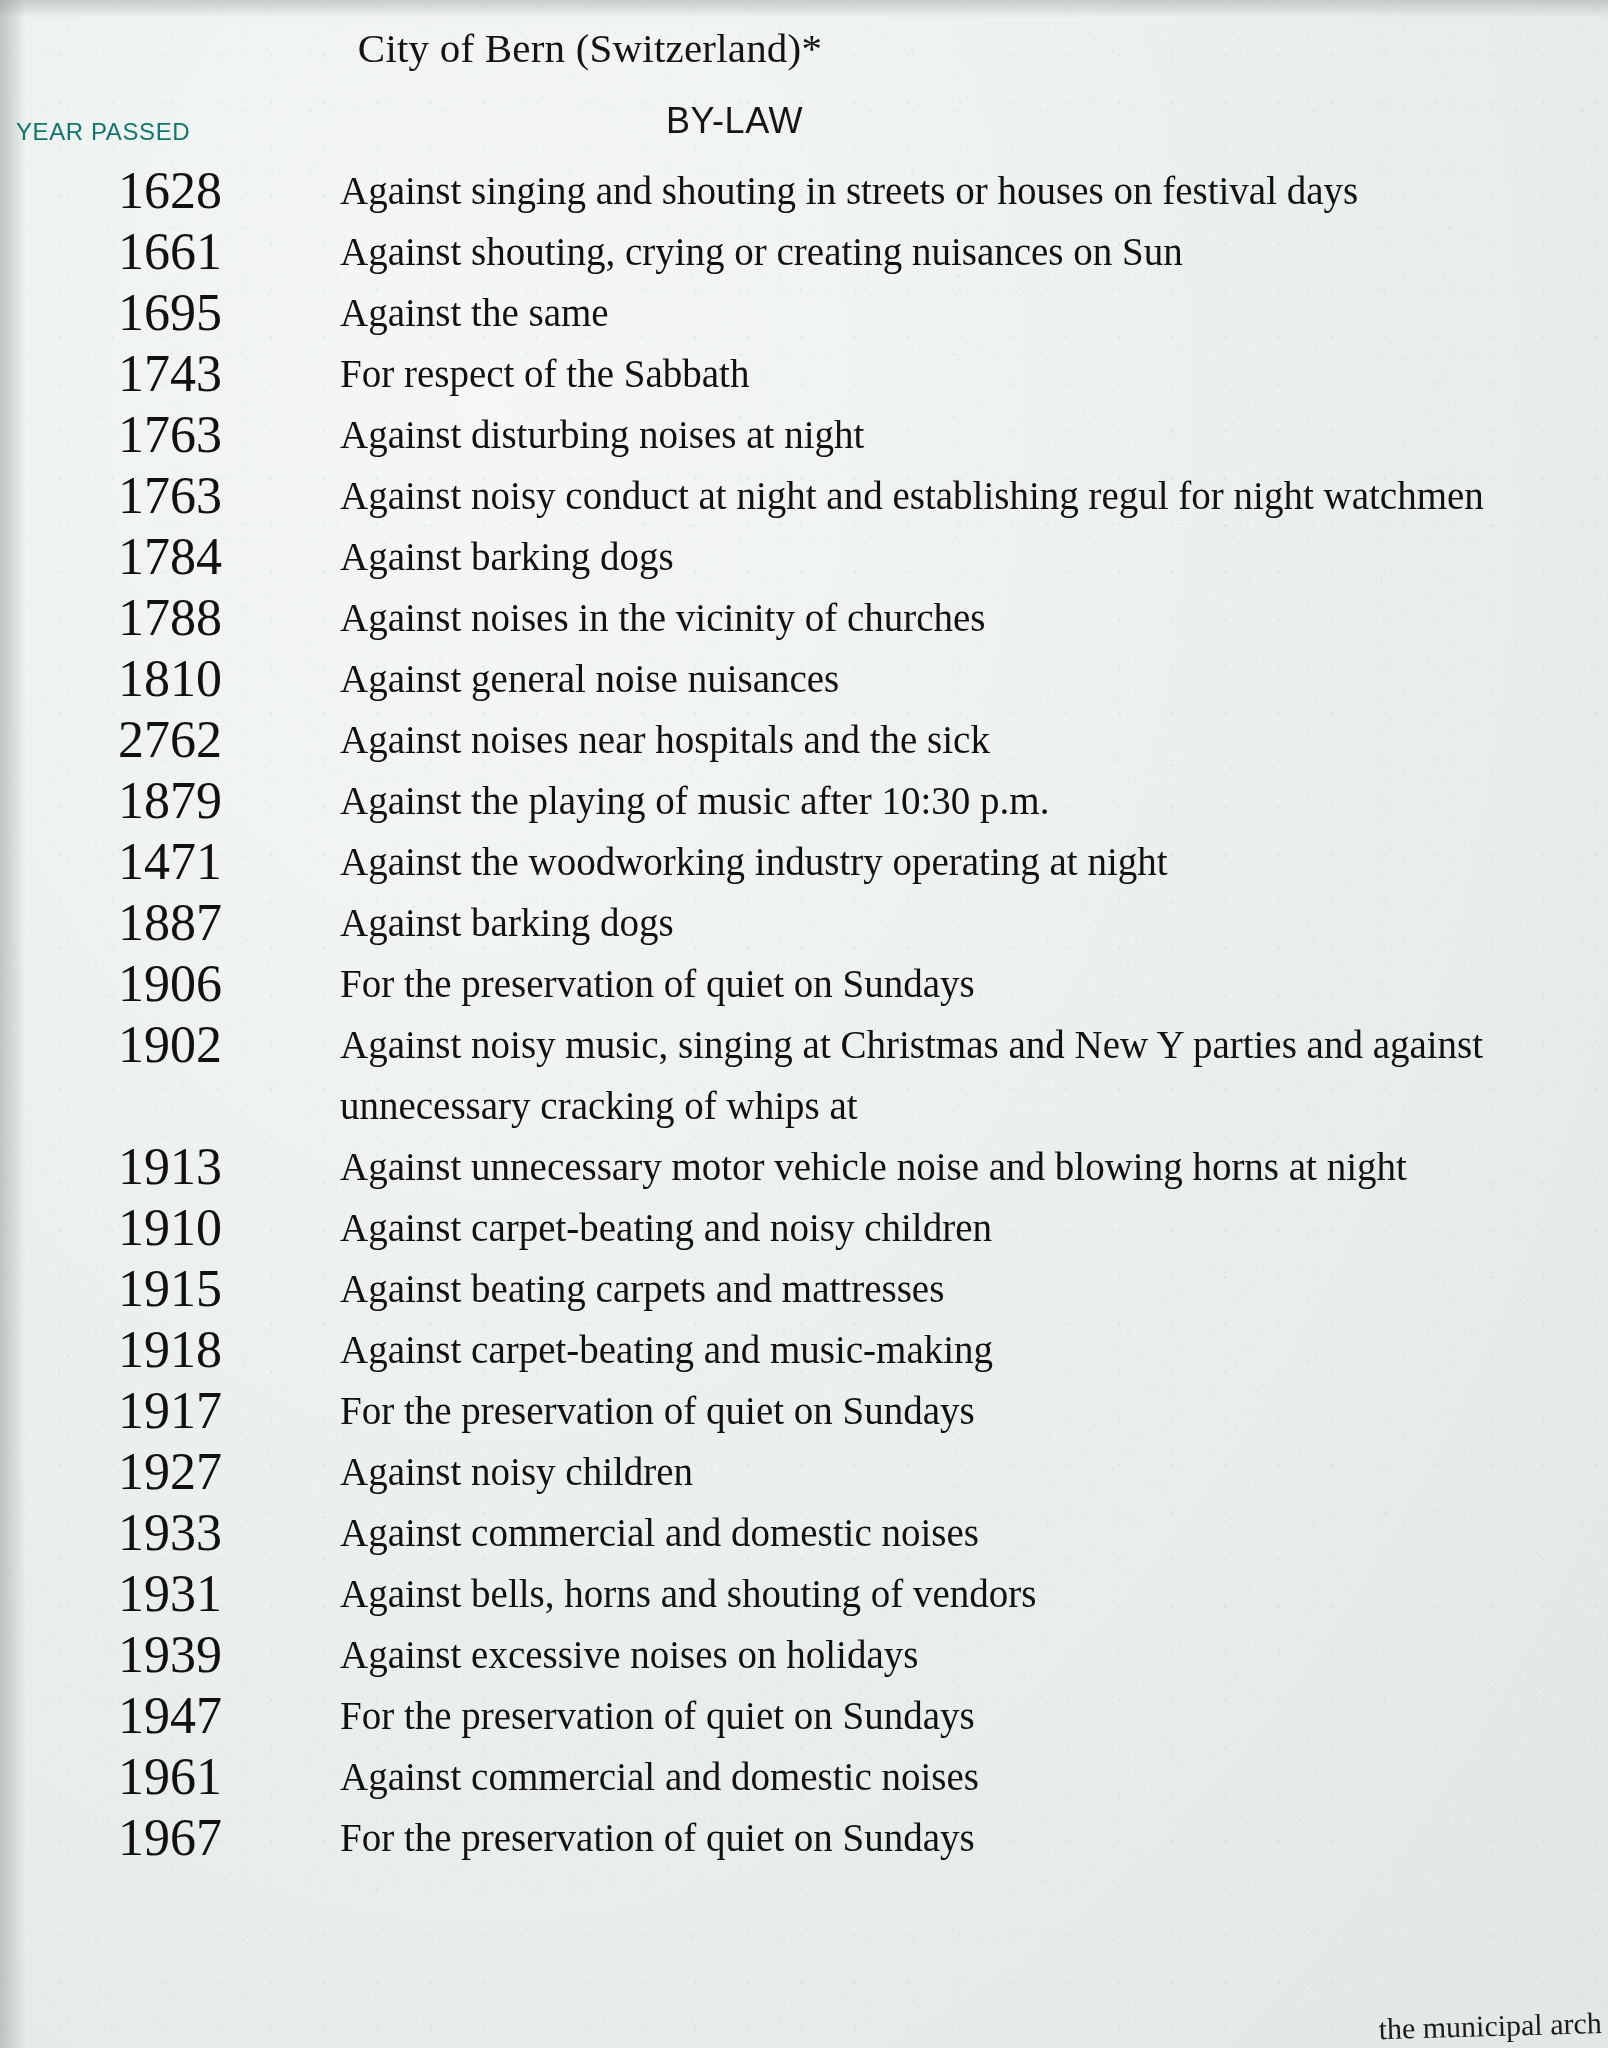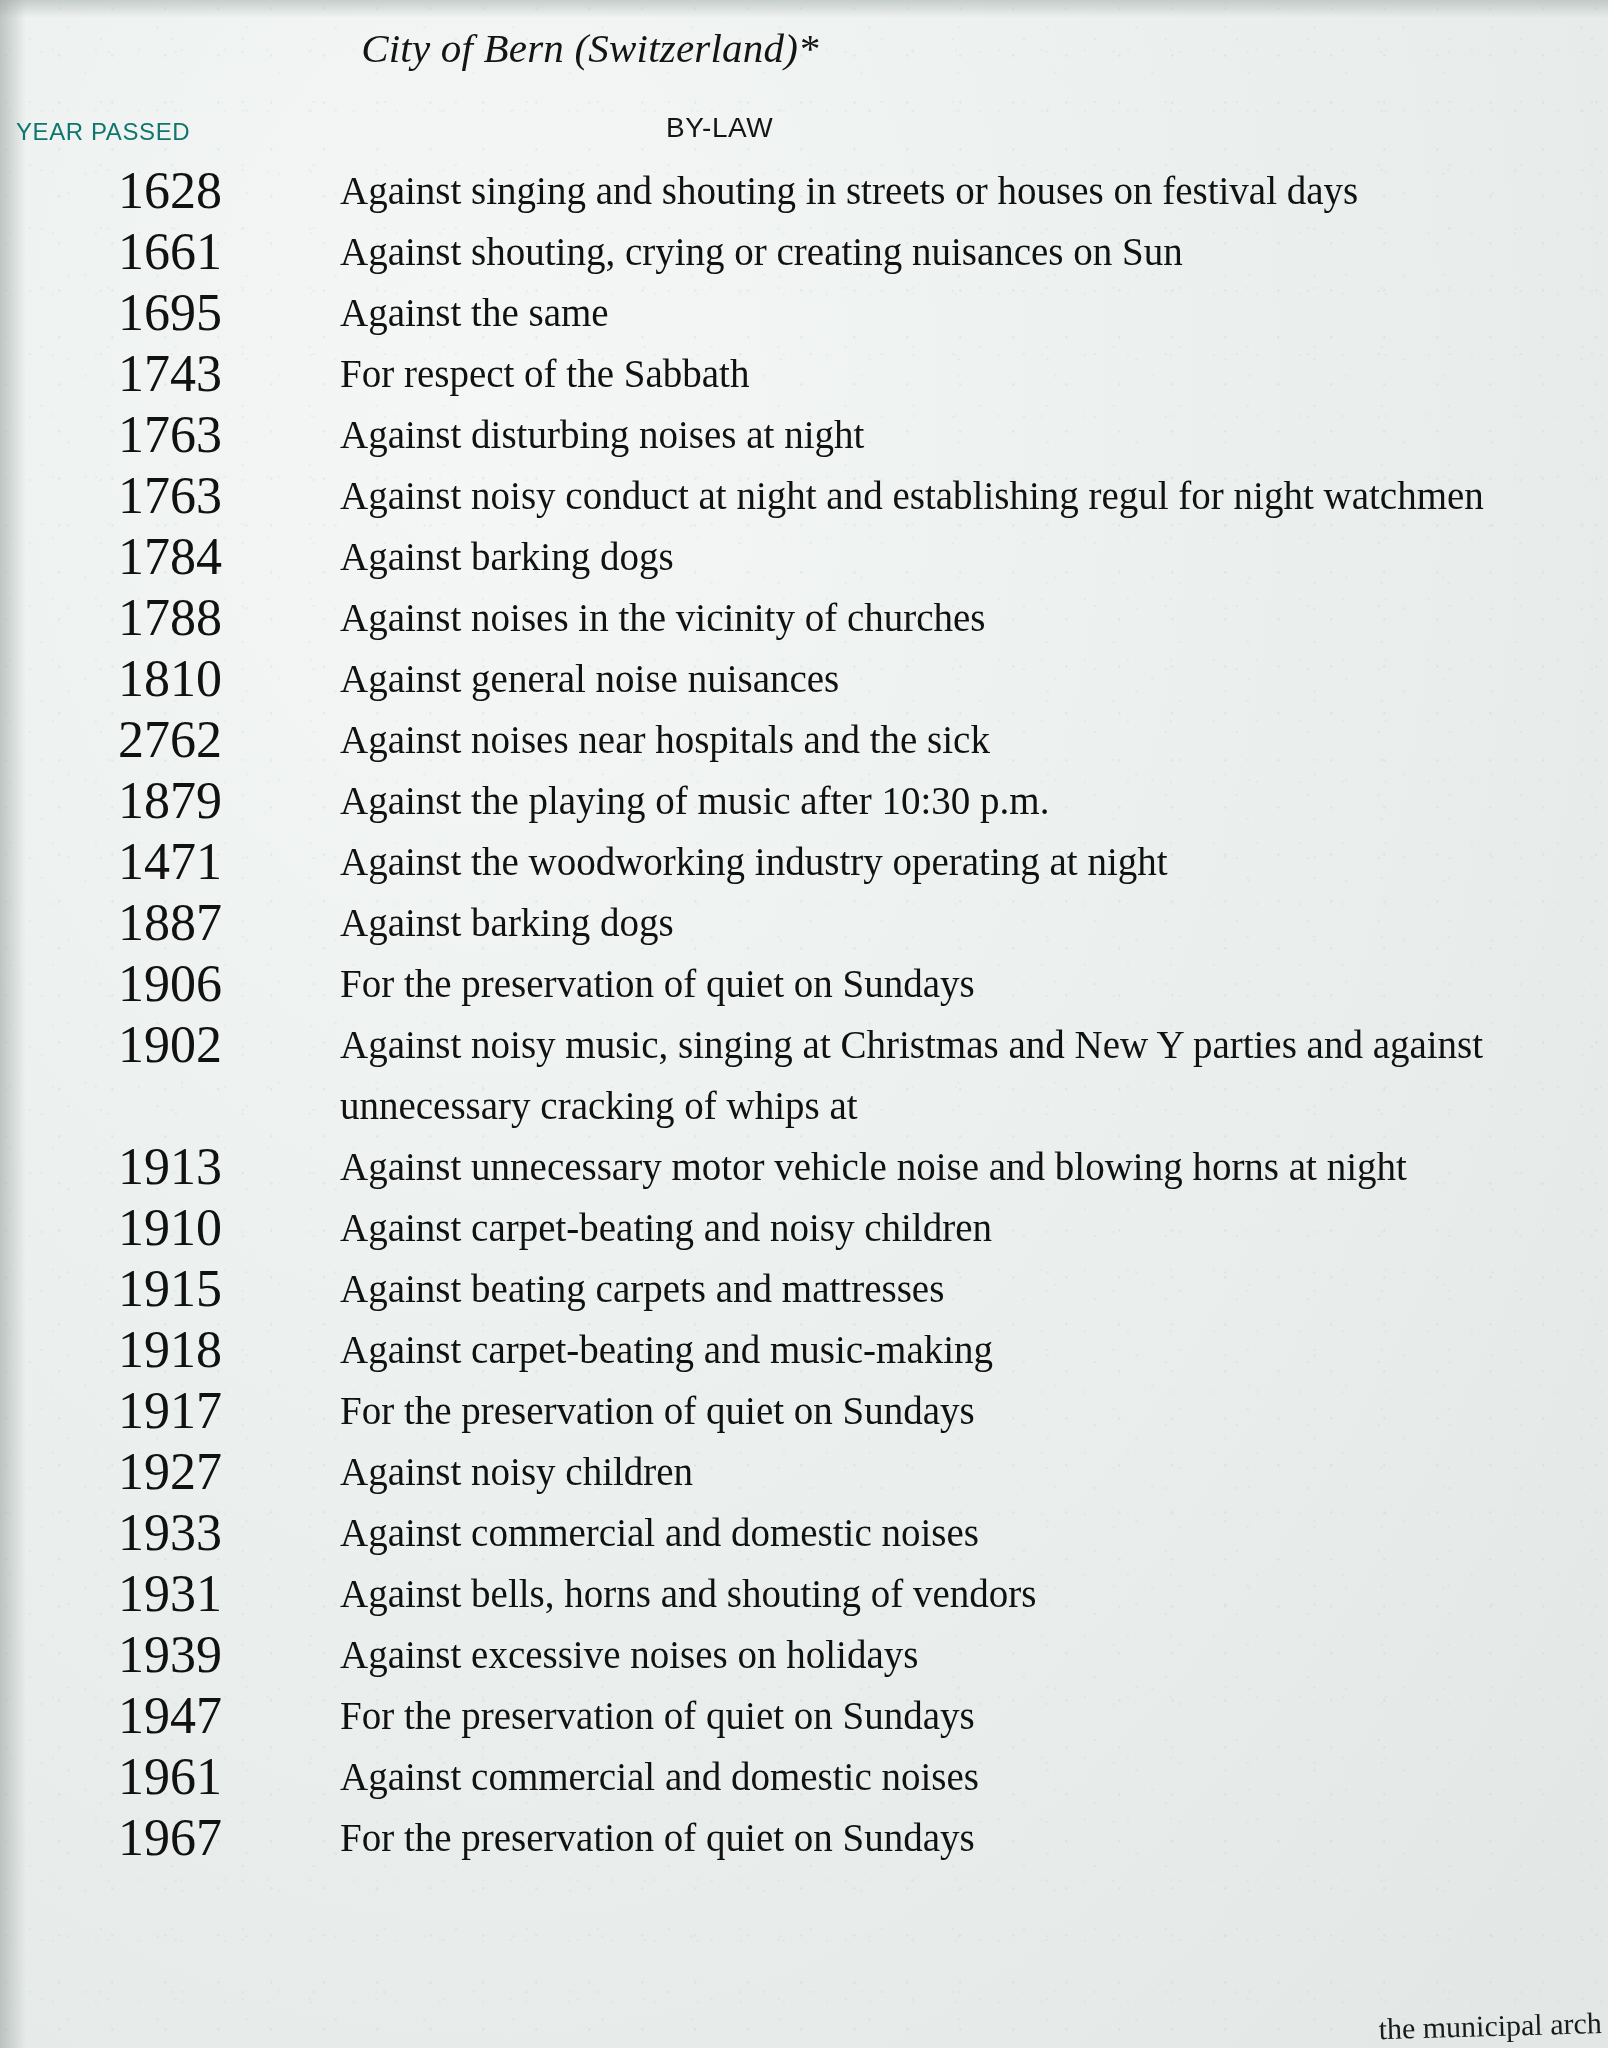--- a/index.html
+++ b/index.html
@@ -54,41 +54,40 @@
     inset: 0;
     padding: 0;
   }
 
   .title {
     position: absolute;
     top: 24px;
     left: 0;
     width: 1180px;
     text-align: center;
-    font-style: italic;
     font-size: 41px;
     letter-spacing: .2px;
     color: #141414;
   }
 
   .hdr-year {
     position: absolute;
     top: 118px;
     left: 16px;
     font-family: "Liberation Sans", sans-serif;
     font-size: 24px;
     letter-spacing: .6px;
     color: #0f766e;
   }
   .hdr-bylaw {
     position: absolute;
-    top: 112px;
+    top: 100px;
     left: 666px;
     font-family: "Liberation Sans", sans-serif;
-    font-size: 28px;
+    font-size: 36px;
     letter-spacing: .6px;
     color: #151515;
     text-align: right;
   }
 
   table.rows {
     position: absolute;
     top: 160px;
     left: 0;
     width: 1680px;

